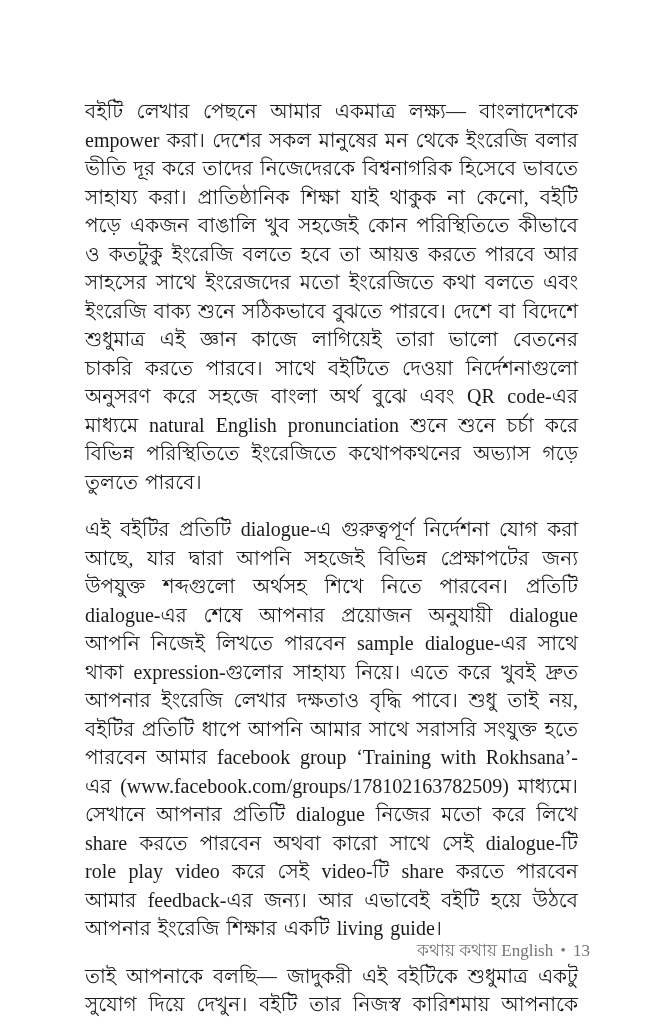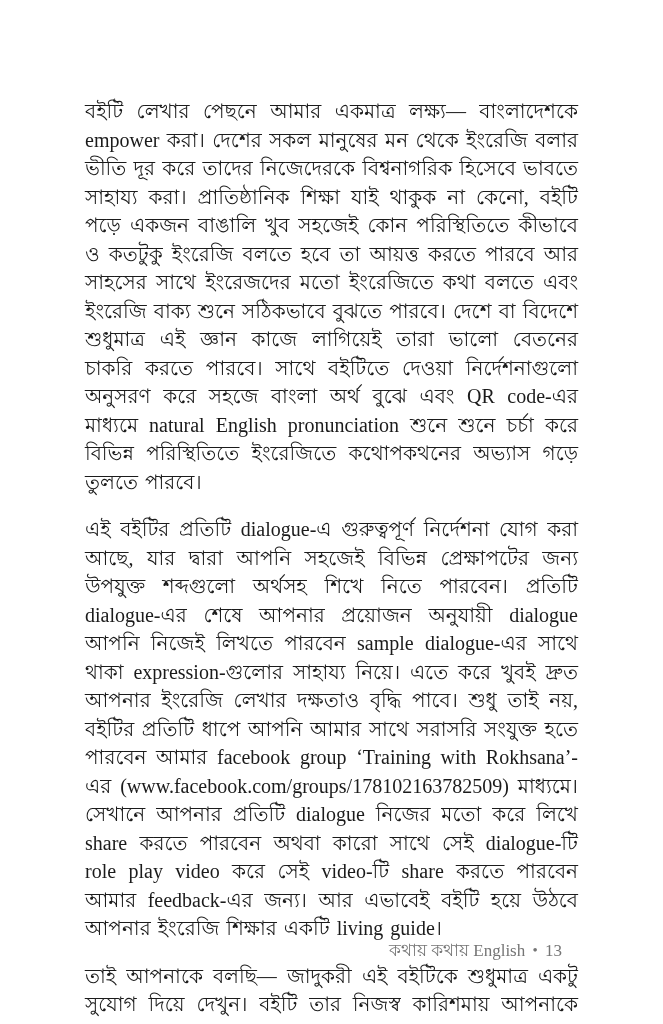--- a/index.html
+++ b/index.html
@@ -29,21 +29,21 @@
   .para {
     margin: 0 0 19px 0;
     font-size: 20px;
     line-height: 28.5px;
     color: #1b1b1b;
     text-align: justify;
     word-spacing: 2px;
   }
   .footer {
     position: absolute;
-    right: 101px;
+    right: 73px;
     bottom: 62px;
     font-size: 17px;
     line-height: 22px;
     color: #757575;
     white-space: nowrap;
   }
   .footer .sep {
     display: inline-block;
     margin: 0 3px;
     font-size: 15px;

